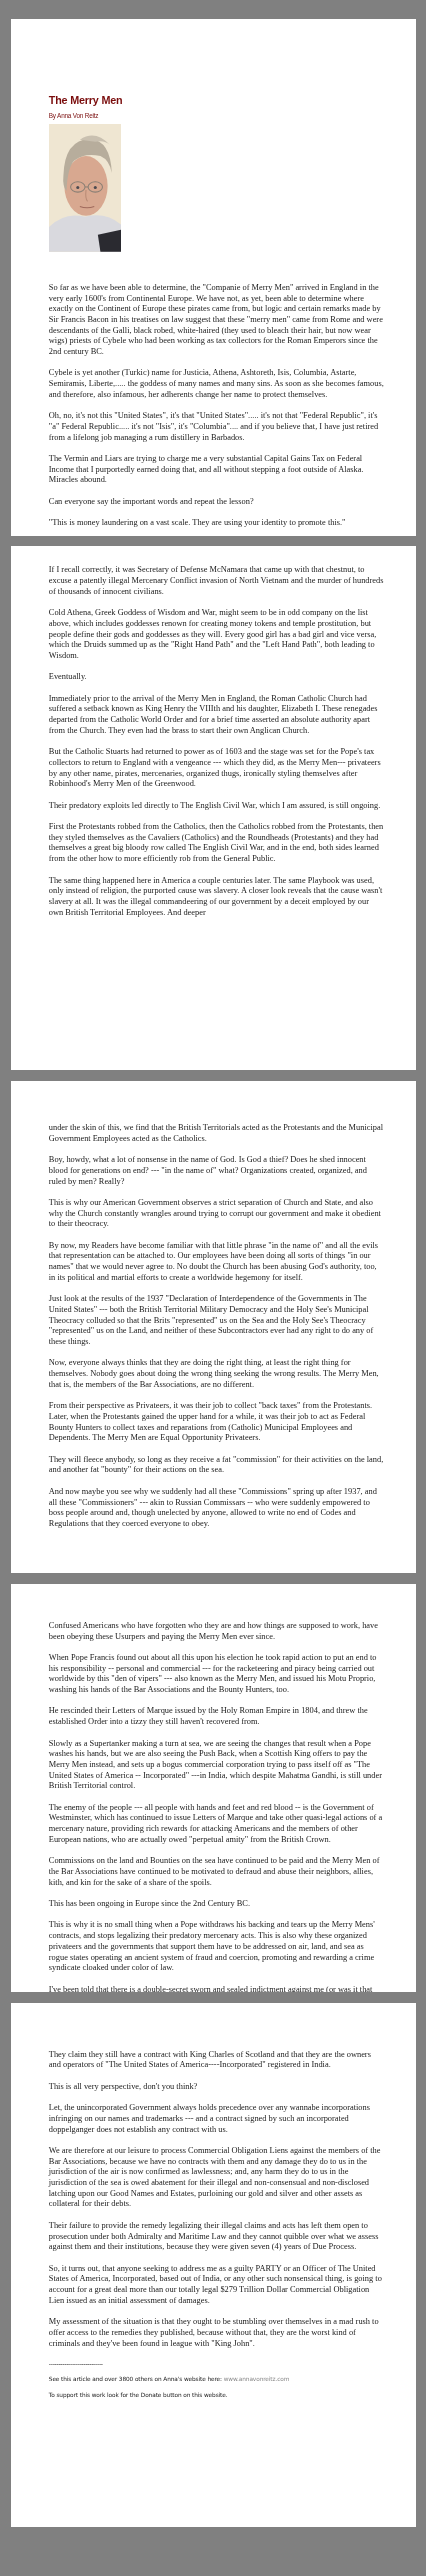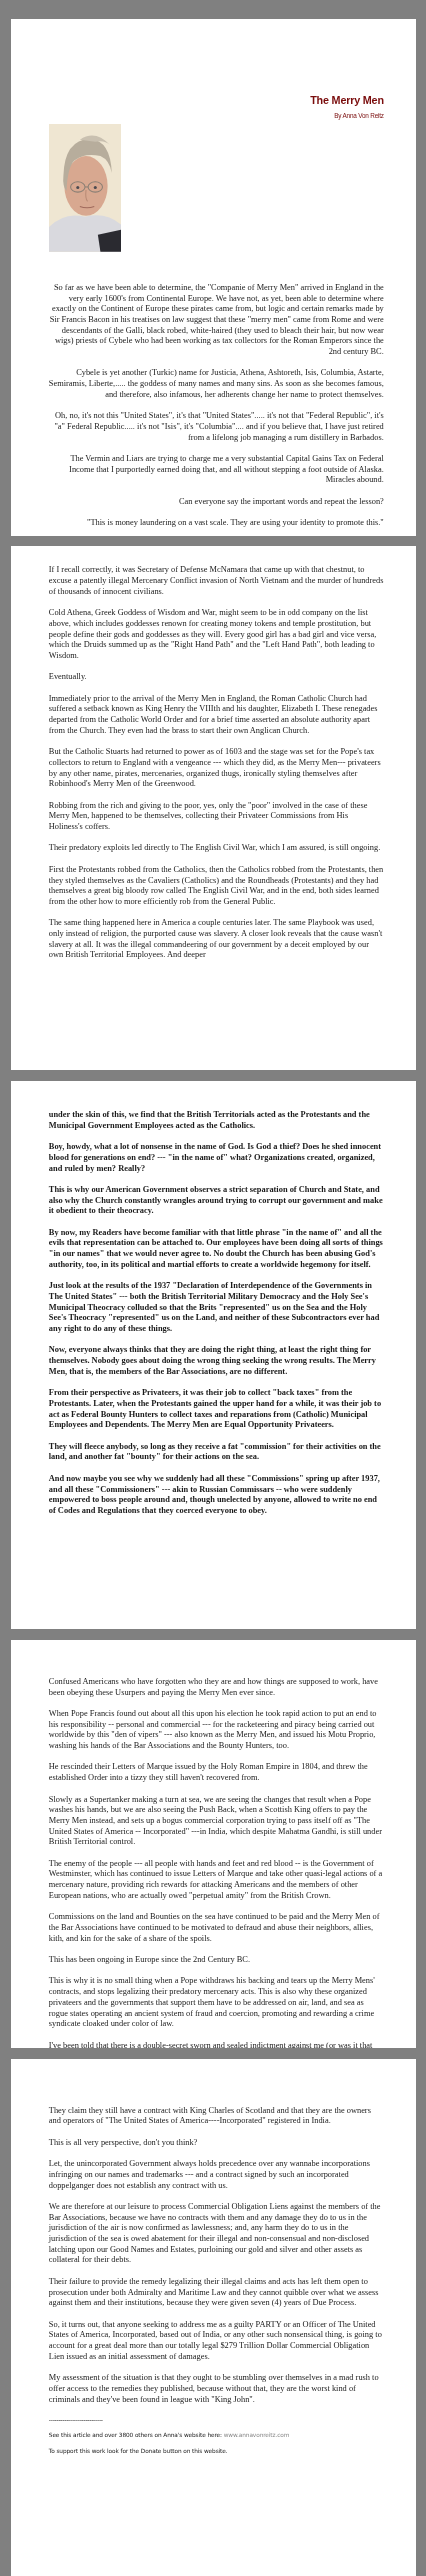--- a/index.html
+++ b/index.html
@@ -13,23 +13,23 @@
   .page {
     background: #ffffff;
     width: 405px;
     margin: 0 0 10.8px 10.8px;
     box-sizing: border-box;
     padding: 0 32px 0 38px;
     overflow: hidden;
     position: relative;
   }
   .page:last-child { margin-bottom: 0; }
-  .p1 { height: 517px; padding-top: 75px; text-align: right; }
+  .p1 { height: 517px; padding-top: 75px; }
   .p2 { height: 524px; padding-top: 19px; }
-  .p3 { height: 548px; padding-top: 29px; font-weight: bold; }
+  .p3 { height: 492px; padding-top: 42px; }
   .p4 { height: 408px; padding-top: 37px; }
   .p5 { height: 524px; padding-top: 47px; }
 
   .title {
     font-family: "Liberation Sans", "DejaVu Sans", sans-serif;
     font-weight: bold;
     color: #7a0d0d;
     font-size: 10.8px;
     margin: 0 0 6.2px 0;
     letter-spacing: -0.2px;
@@ -106,21 +106,20 @@
 
     </div>
   </div>
 
   <div class="page p2">
     <p class="para">If I recall correctly, it was Secretary of Defense McNamara that came up with that chestnut, to excuse a patently illegal Mercenary Conflict invasion of North Vietnam and the murder of hundreds of thousands of innocent civilians.</p>
     <p class="para">Cold Athena, Greek Goddess of Wisdom and War, might seem to be in odd company on the list above, which includes goddesses renown for creating money tokens and temple prostitution, but people define their gods and goddesses as they will.  Every good girl has a bad girl and vice versa, which the Druids summed up as the "Right Hand Path" and the "Left Hand Path", both leading to Wisdom.</p>
     <p class="para">Eventually.</p>
     <p class="para">Immediately prior to the arrival of the Merry Men in England, the Roman Catholic Church had suffered a setback known as King Henry the VIIIth and his daughter, Elizabeth I.  These renegades departed from the Catholic World Order and for a brief time asserted an absolute authority apart from the Church.  They even had the brass to start their own Anglican Church.</p>
     <p class="para">But the Catholic Stuarts had returned to power as of 1603 and the stage was set for the Pope's tax collectors to return to England with a vengeance --- which they did, as the Merry Men--- privateers by any other name, pirates, mercenaries, organized thugs, ironically styling themselves after Robinhood's Merry Men of the Greenwood.</p>
-    <p class="para">Robbing from the rich and giving to the poor, yes, only the "poor" involved in the case of these Merry Men, happened to be themselves, collecting their Privateer Commissions from His Holiness's coffers.</p>
     <p class="para">Their predatory exploits led directly to The English Civil War, which I am assured, is still ongoing.</p>
     <p class="para">First the Protestants robbed from the Catholics, then the Catholics robbed from the Protestants, then they styled themselves as the Cavaliers (Catholics) and the Roundheads (Protestants) and they had themselves a great big bloody row called The English Civil War, and in the end, both sides learned from the other how to more efficiently rob from the General Public.</p>
     <p class="para">The same thing happened here in America a couple centuries later.  The same Playbook was used, only instead of religion, the purported cause was slavery.  A closer look reveals that the cause wasn't slavery at all.  It was the illegal commandeering of our government by a deceit employed by our own British Territorial Employees. And deeper</p>
   </div>
 
   <div class="page p3">
     <p class="para">under the skin of this, we find that the British Territorials acted as the Protestants and the Municipal Government Employees acted as the Catholics.</p>
     <p class="para">Boy, howdy, what a lot of nonsense in the name of God.  Is God a thief? Does he shed innocent blood for generations on end? --- "in the name of" what?  Organizations created, organized, and ruled by men?  Really?</p>
     <p class="para">This is why our American Government observes a strict separation of Church and State, and also why the Church constantly wrangles around trying to corrupt our government and make it obedient to their theocracy.</p>
     <p class="para">By now, my Readers have become familiar with that little phrase "in the name of" and all the evils that representation can be attached to.  Our employees have been doing all sorts of things "in our names" that we would never agree to.  No doubt the Church has been abusing God's authority, too, in its political and martial efforts to create a worldwide hegemony for itself.</p>

